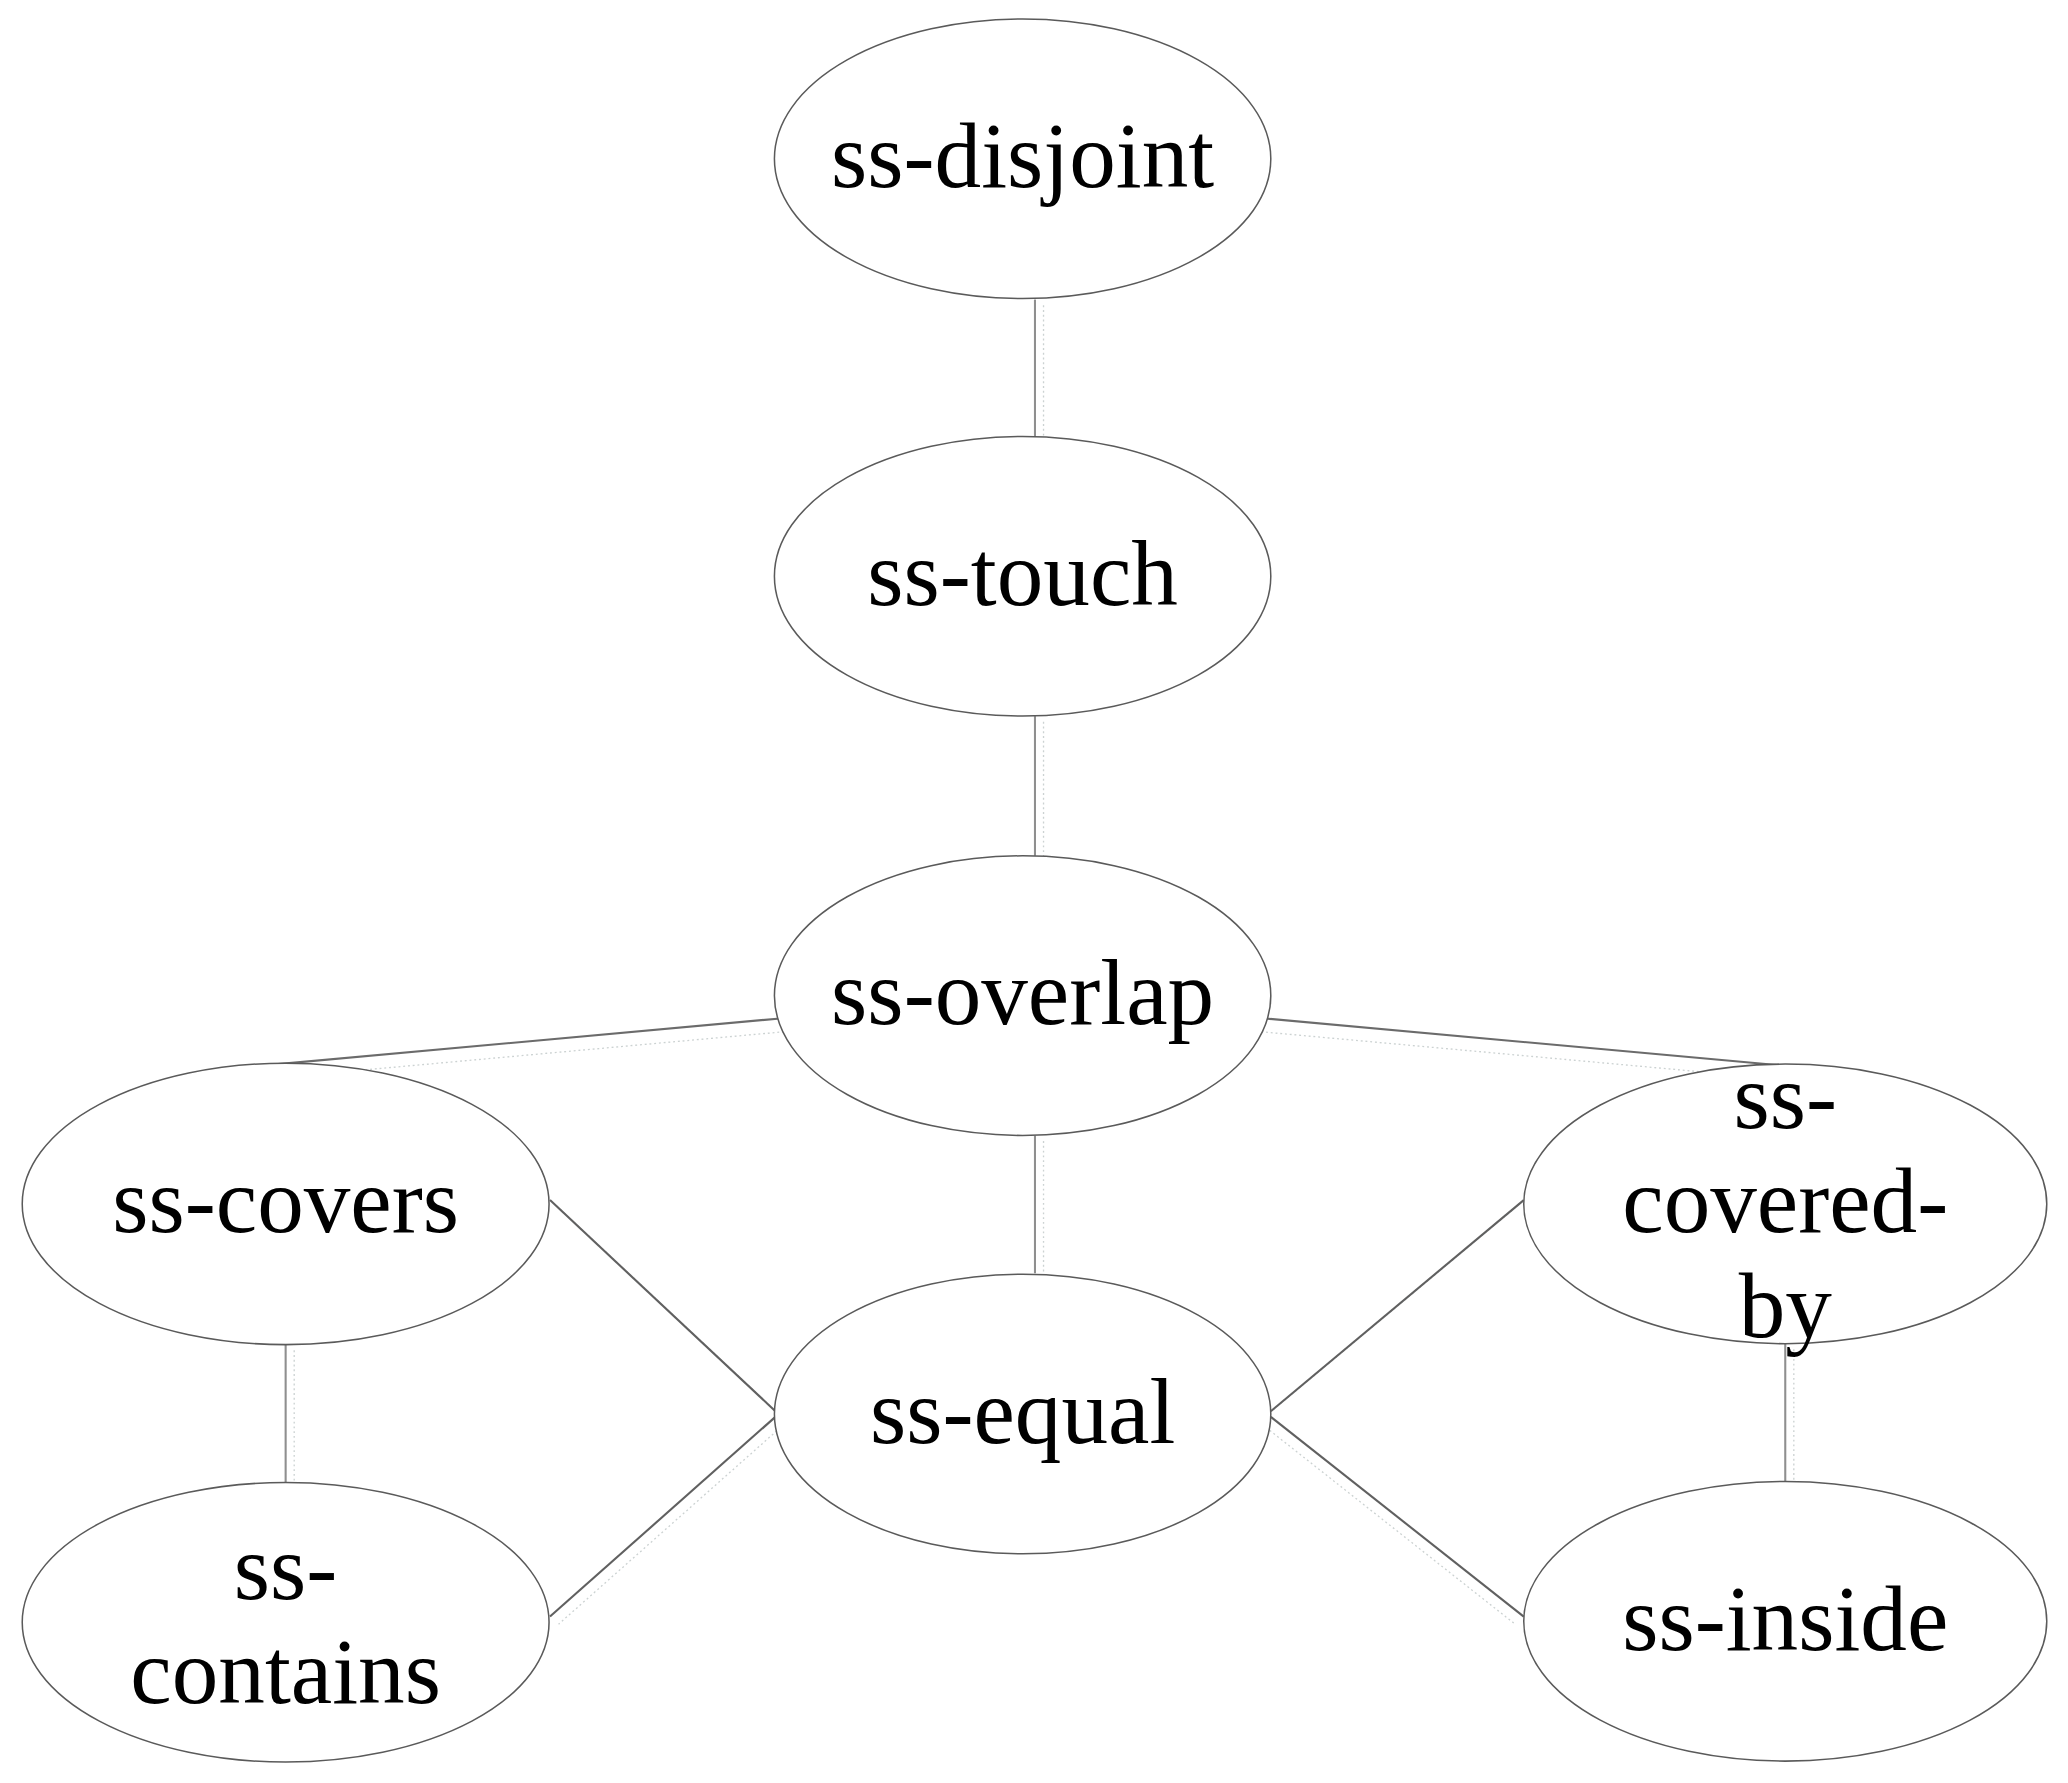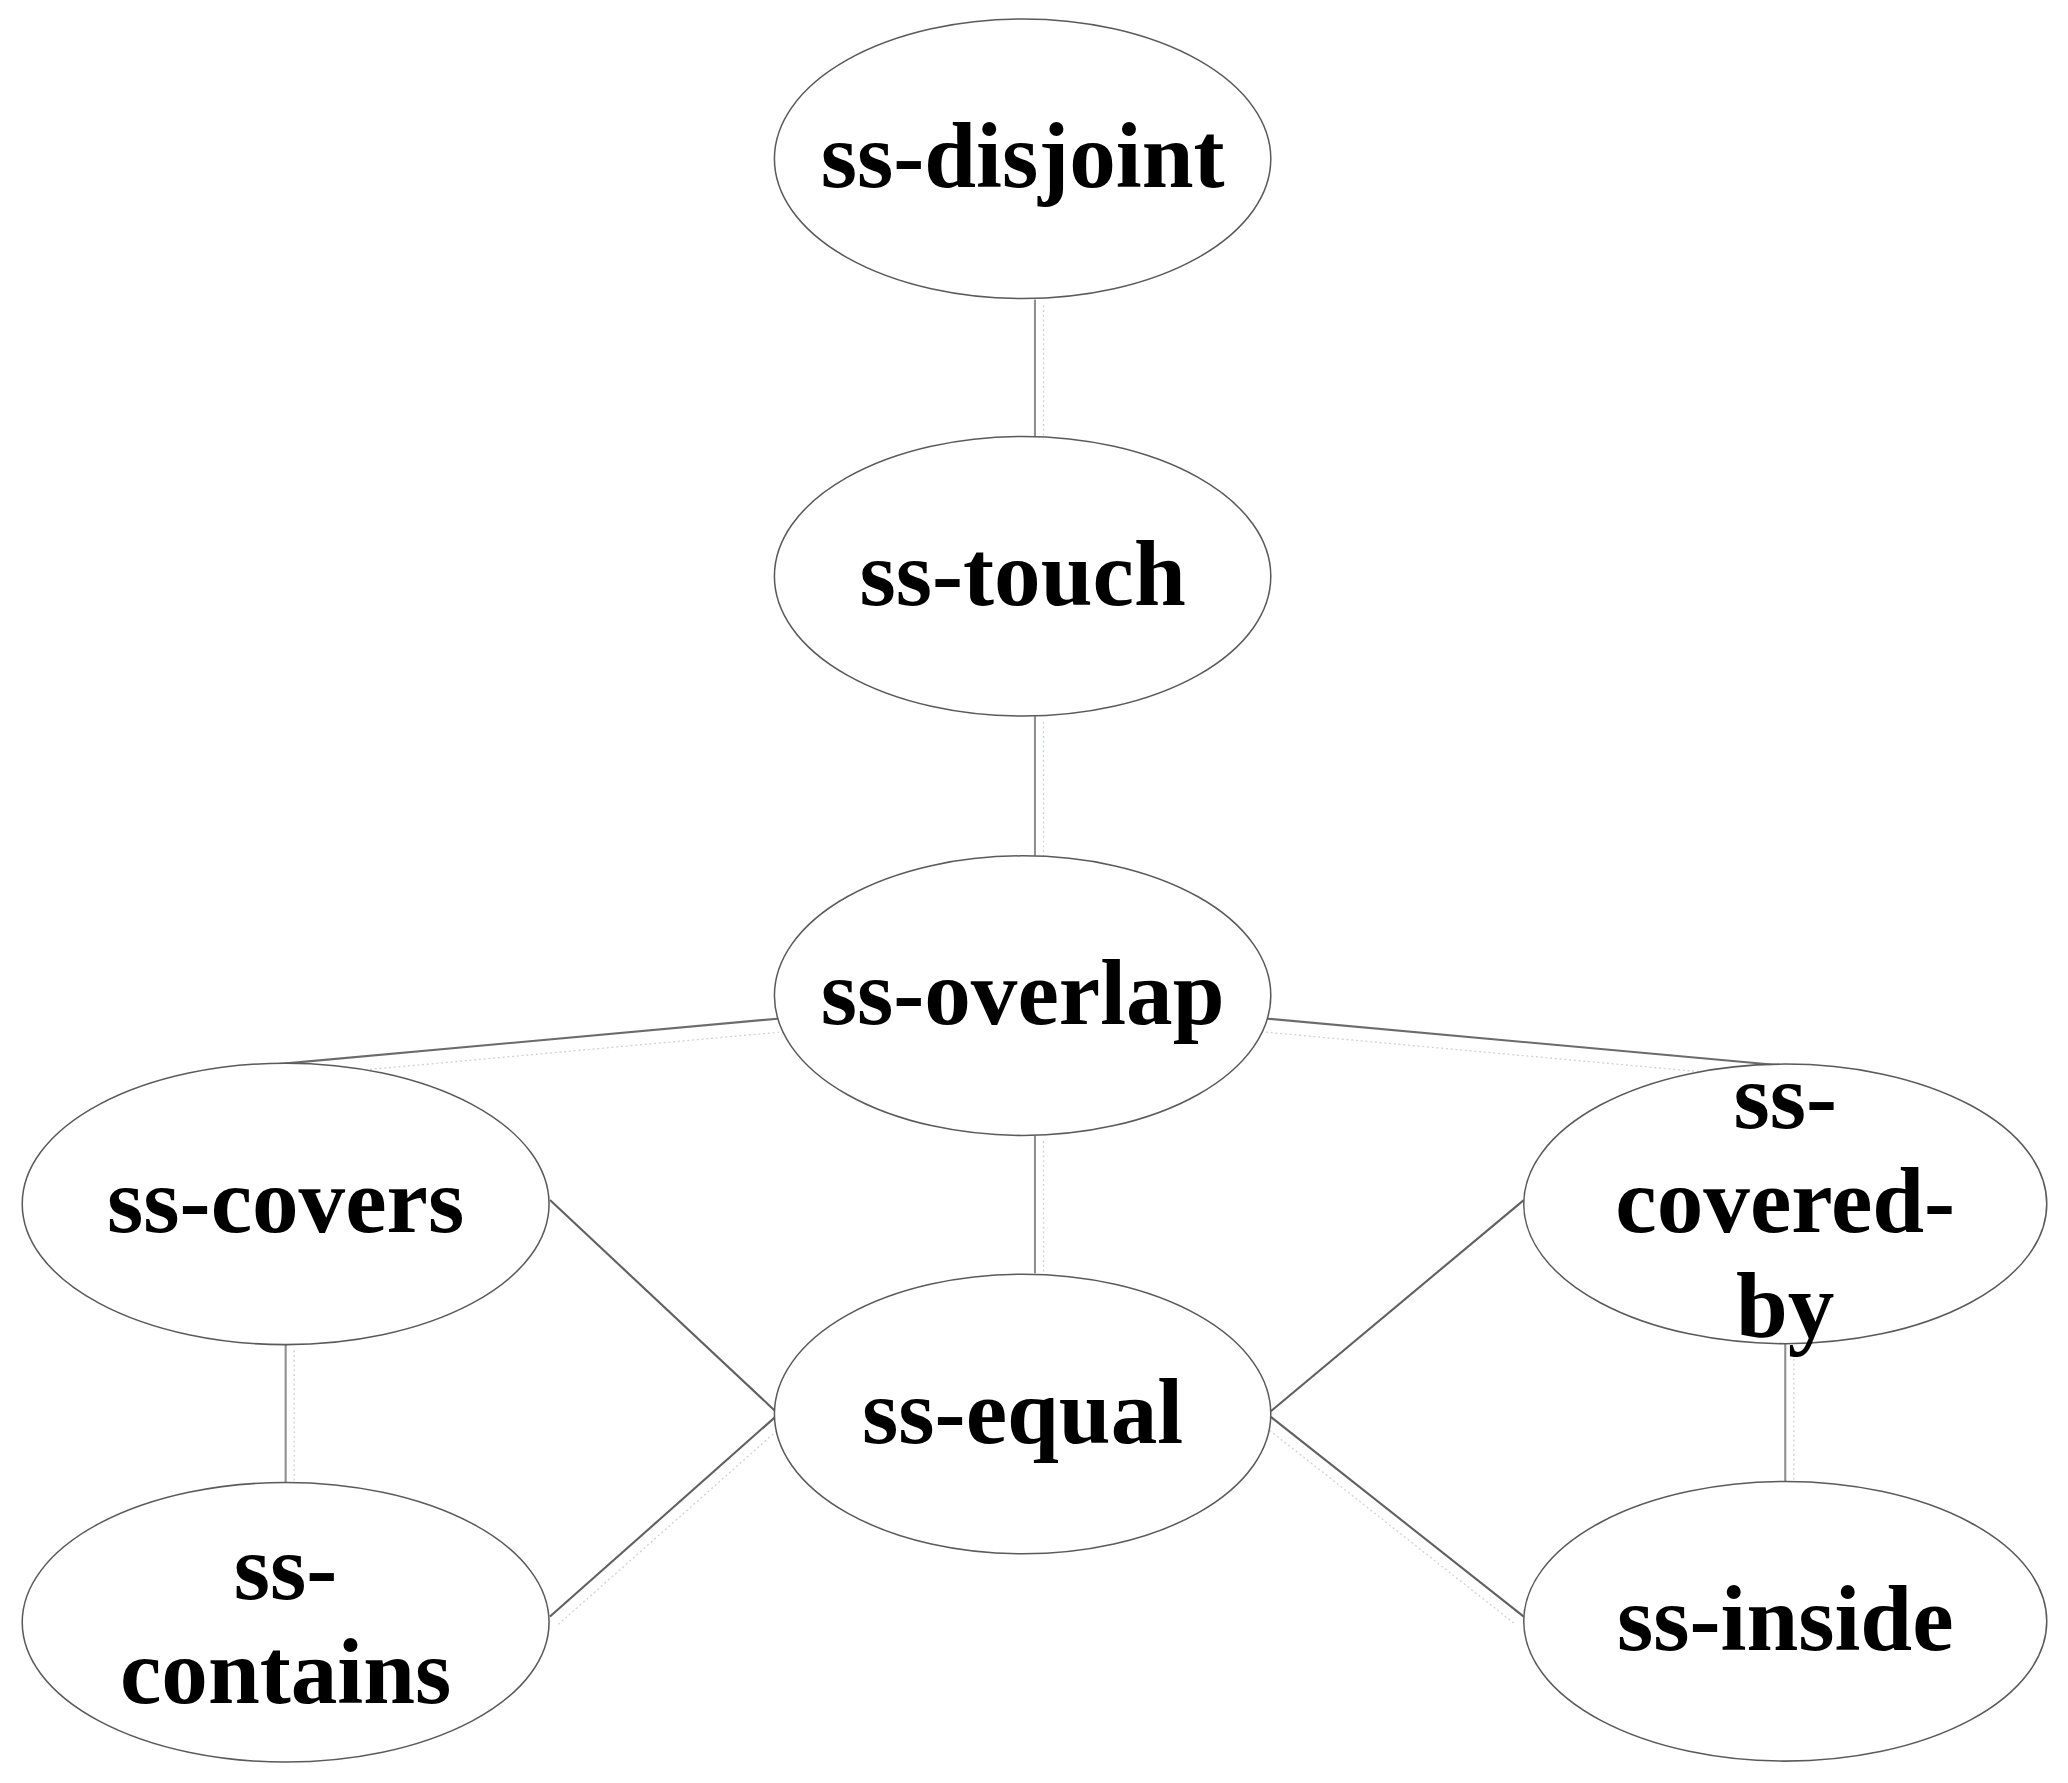--- a/index.html
+++ b/index.html
@@ -9,21 +9,20 @@
   }
   body {
     width: 2069px;
     height: 1783px;
     font-family: "Liberation Serif", "DejaVu Serif", serif;
   }
   #diagram-wrap {
     width: 2069px;
     height: 1783px;
     overflow: hidden;
-    font-weight: bold;
   }
   svg {
     display: block;
   }
   svg text {
     font-family: "Liberation Serif", "DejaVu Serif", serif;
     fill: #000000;
   }
 </style>
 </head>

